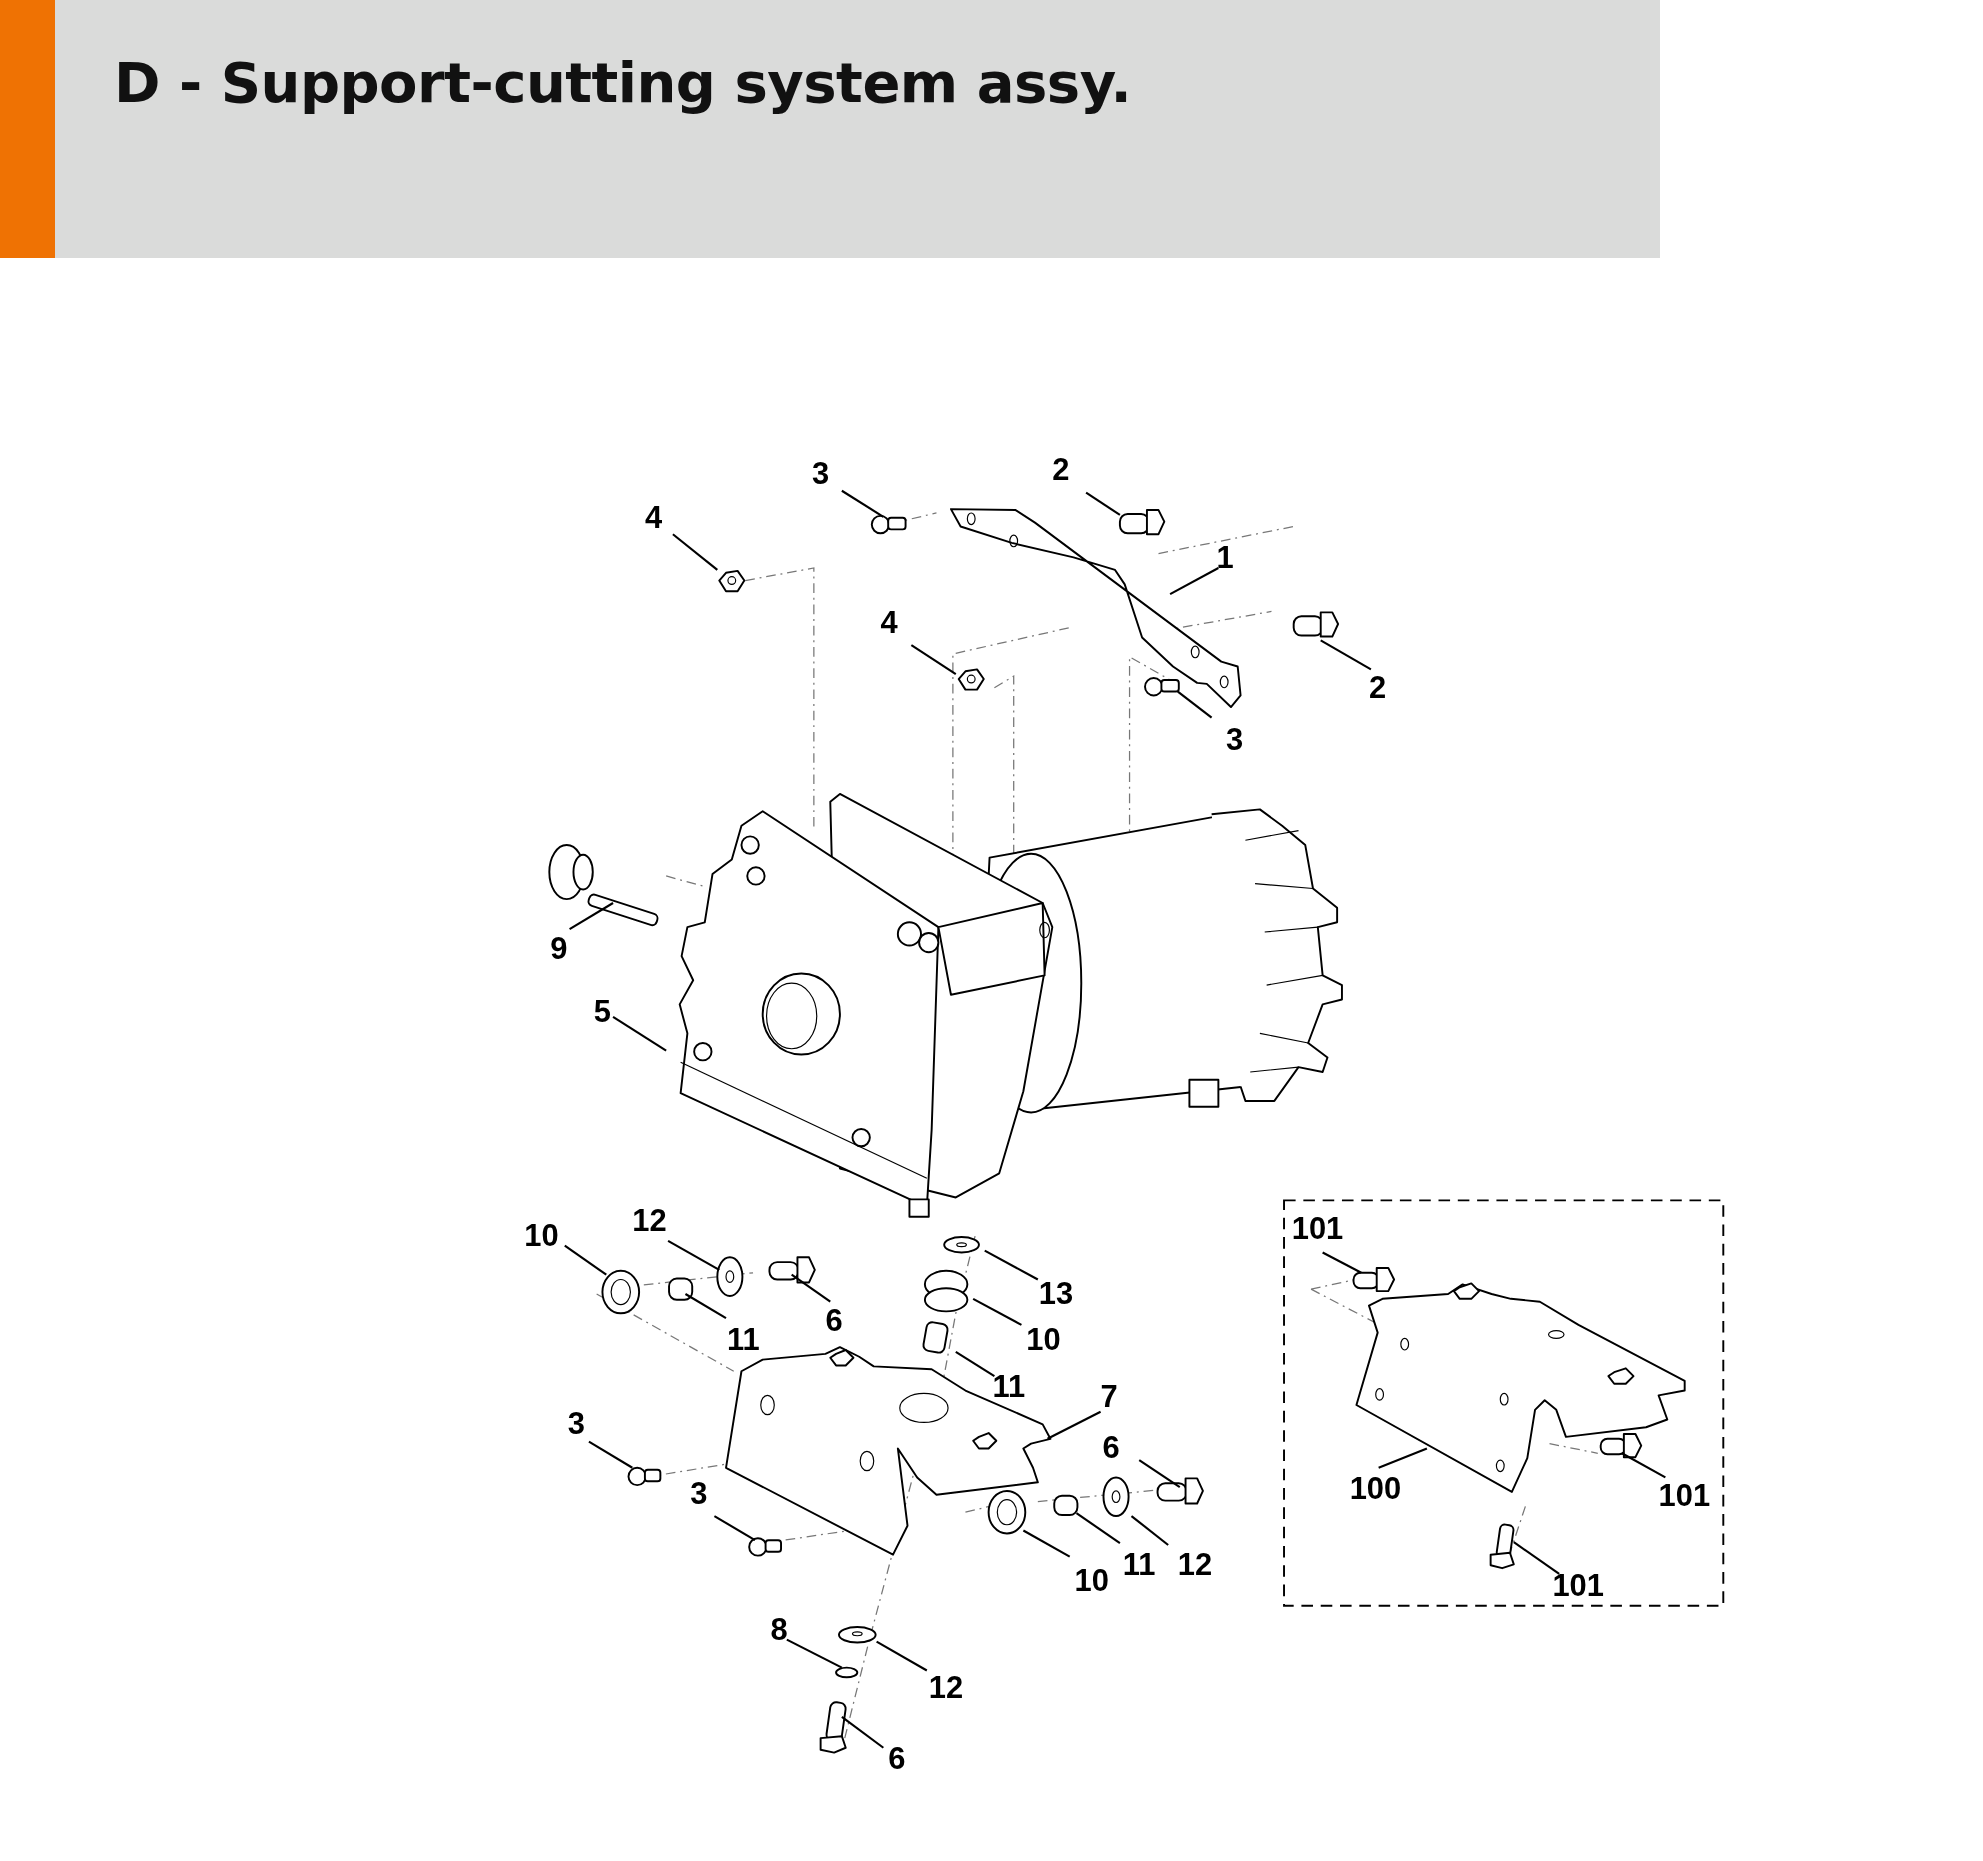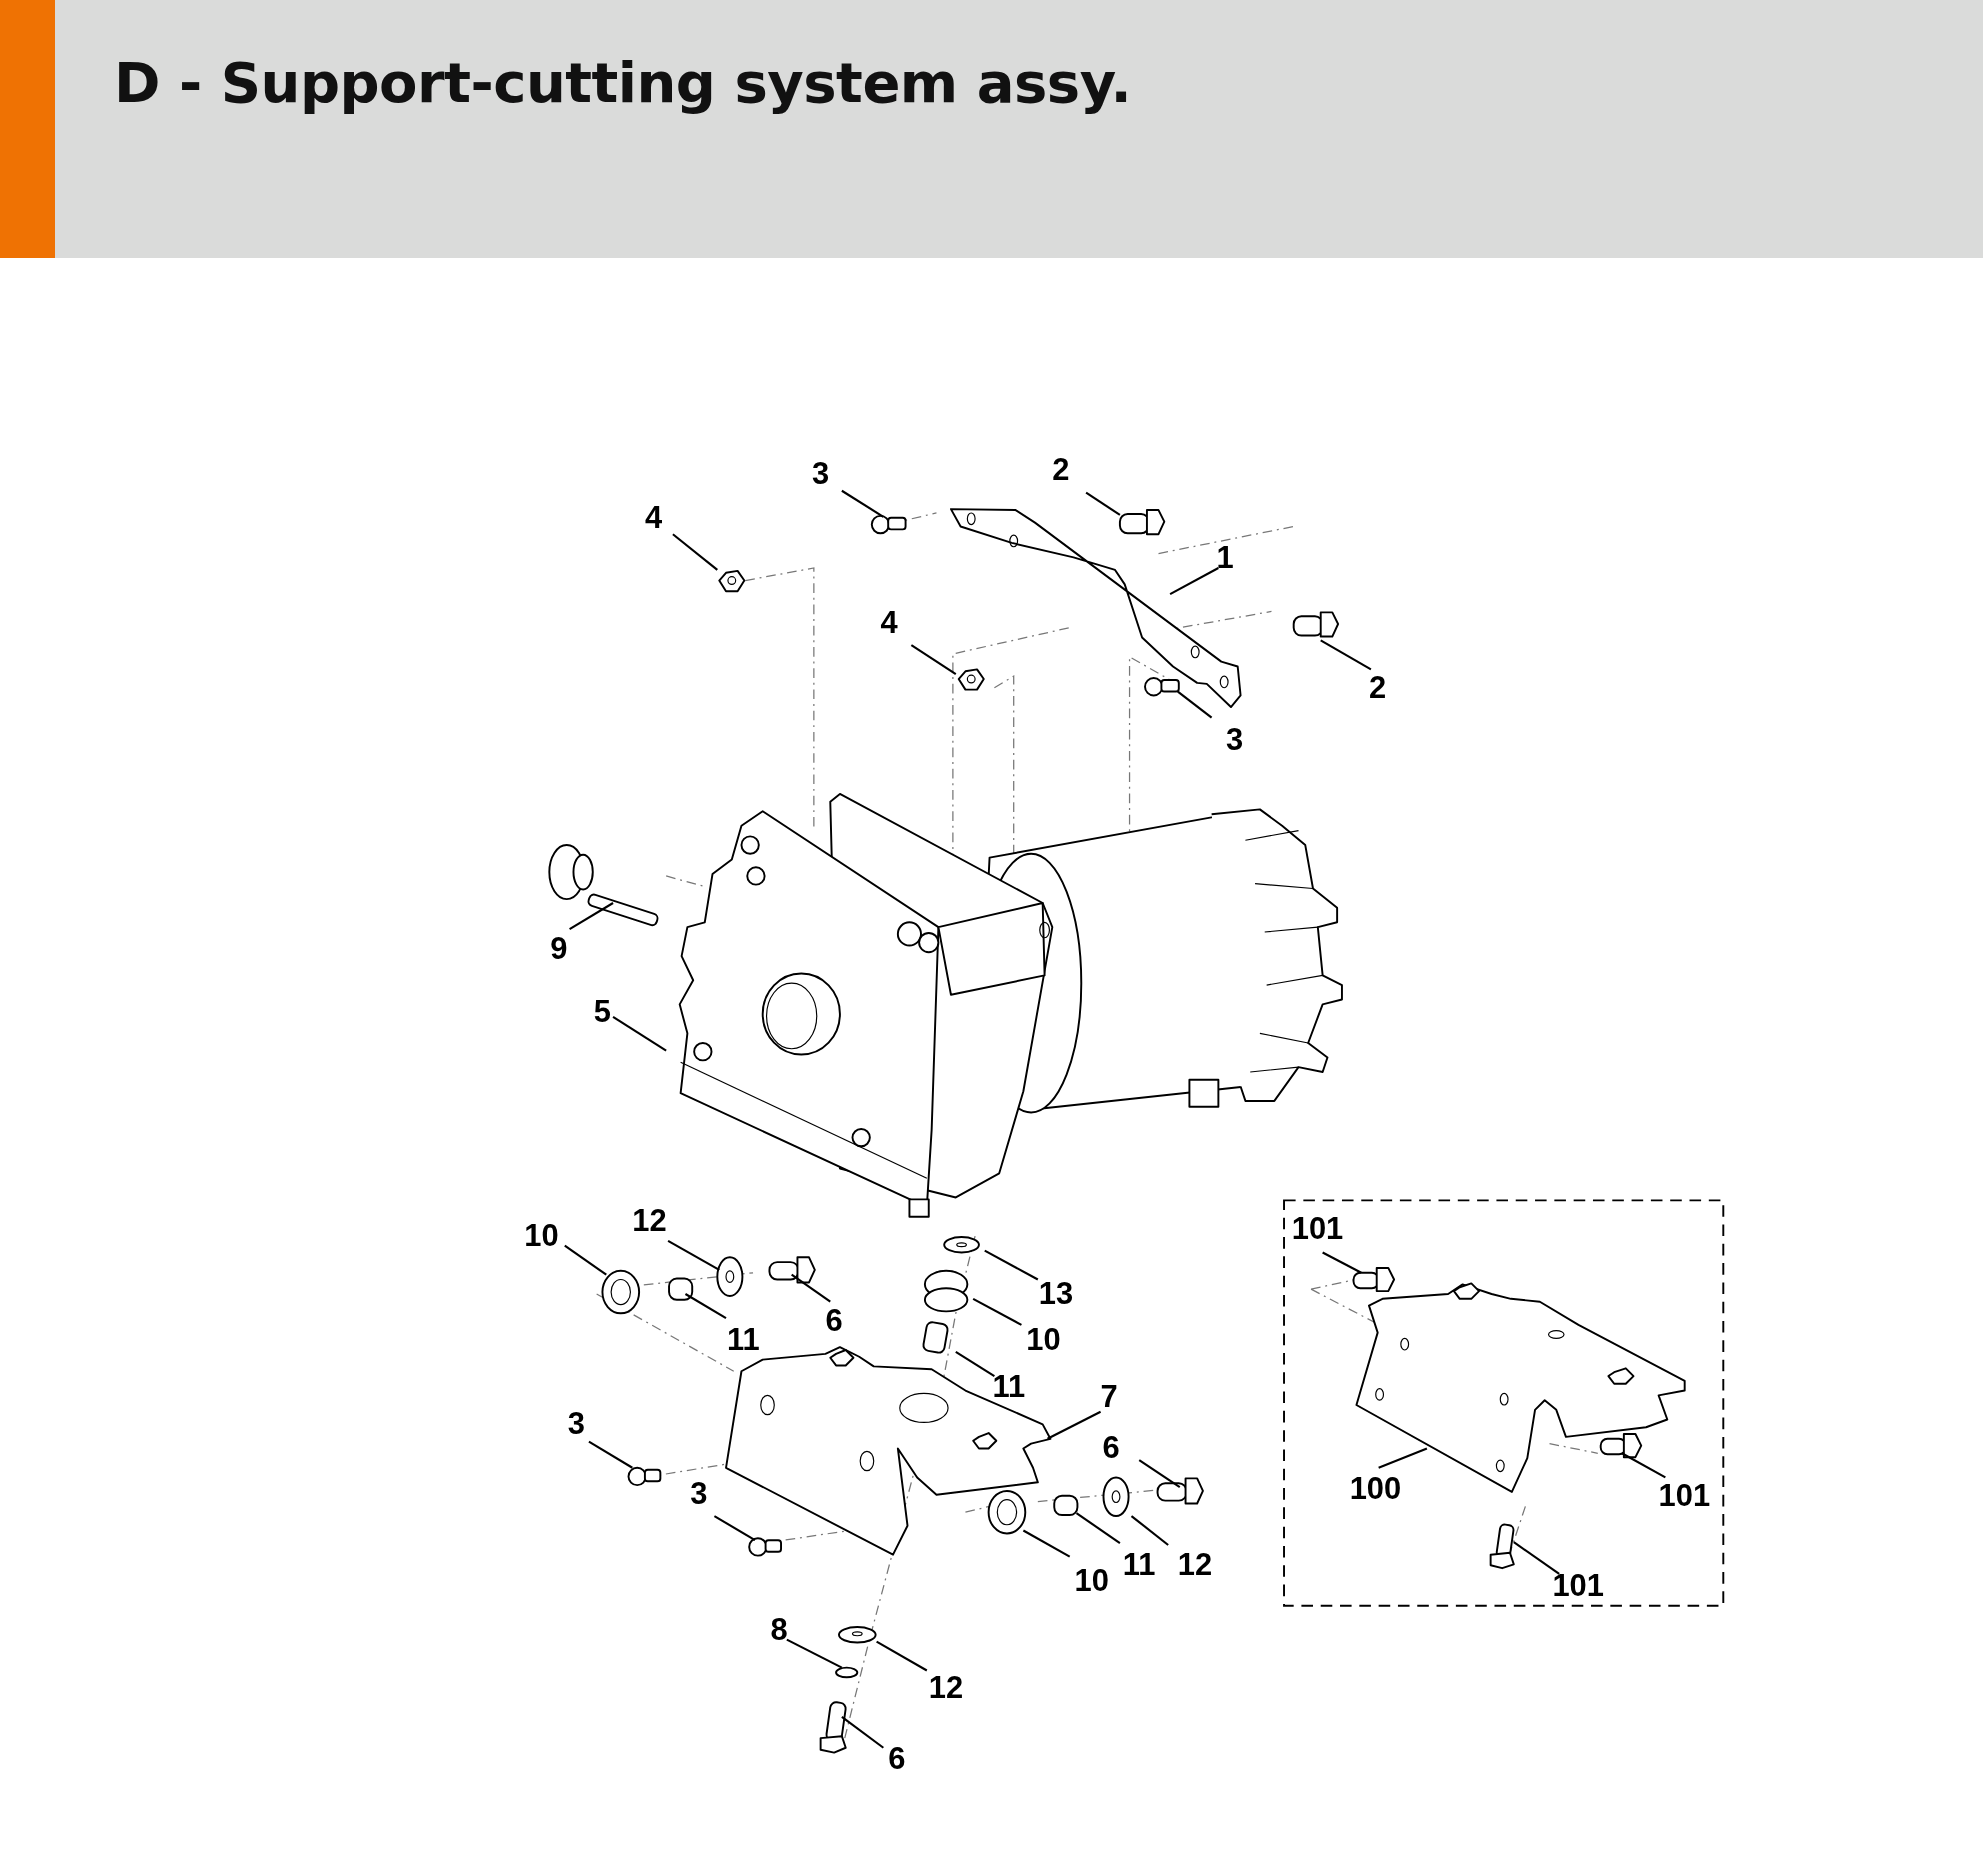--- a/index.html
+++ b/index.html
@@ -1,17 +1,17 @@
 <!DOCTYPE html>
 <html><head>
 <meta charset="utf-8">
 <style>
   html, body { margin:0; padding:0; background:#ffffff; }
   body { width:1983px; height:1862px; position:relative; overflow:hidden; font-family:"Liberation Sans", sans-serif; }
-  .header { position:absolute; left:0; top:0; width:1983px; height:258px; background:#dadbda; }
+  .header { position:absolute; left:0; top:0; width:1660px; height:258px; background:#dadbda; }
   .accent { position:absolute; left:0; top:0; width:55px; height:258px; background:#ef7203; }
   .title { position:absolute; left:114px; top:50px; font-family:"DejaVu Sans", sans-serif; font-weight:bold; font-size:56px; color:#111; letter-spacing:-0.5px; white-space:nowrap; }
   svg.diagram { position:absolute; left:0; top:0; }
   .lbl { font-family:"Liberation Sans", sans-serif; font-weight:bold; font-size:32px; fill:#000; }
   .part { fill:#fff; stroke:#000; stroke-width:2; stroke-linejoin:round; }
   .thin { fill:none; stroke:#000; stroke-width:1.2; }
   .lead { stroke:#000; stroke-width:2.2; fill:none; }
   .dash { stroke:#777; stroke-width:1.3; stroke-dasharray:10 5 2 5; fill:none; }
   .box { fill:none; stroke:#000; stroke-width:2; stroke-dasharray:12 8; }
 </style>

